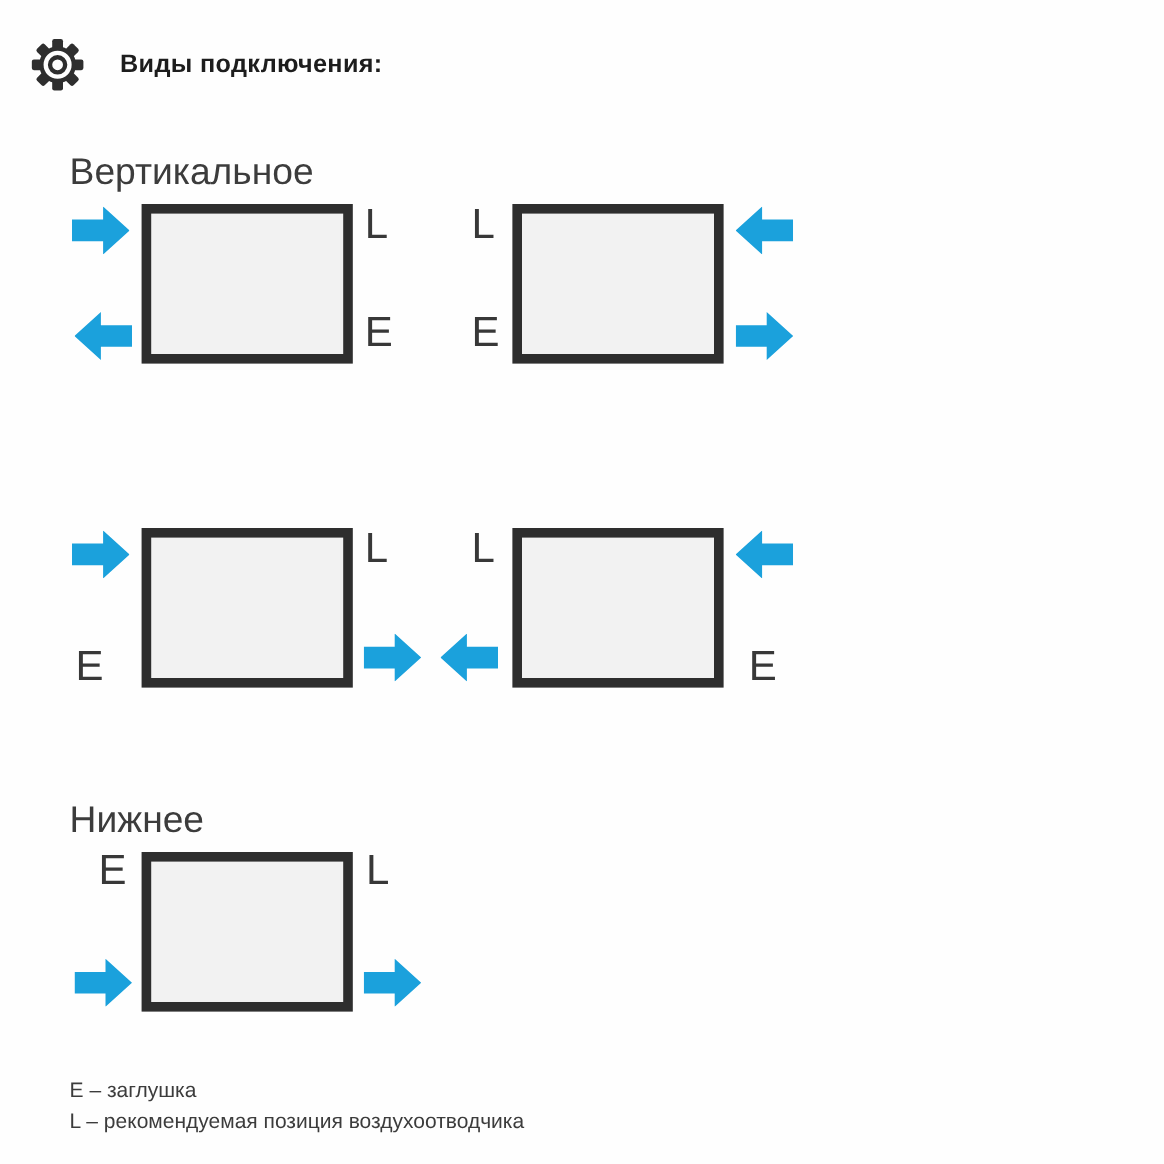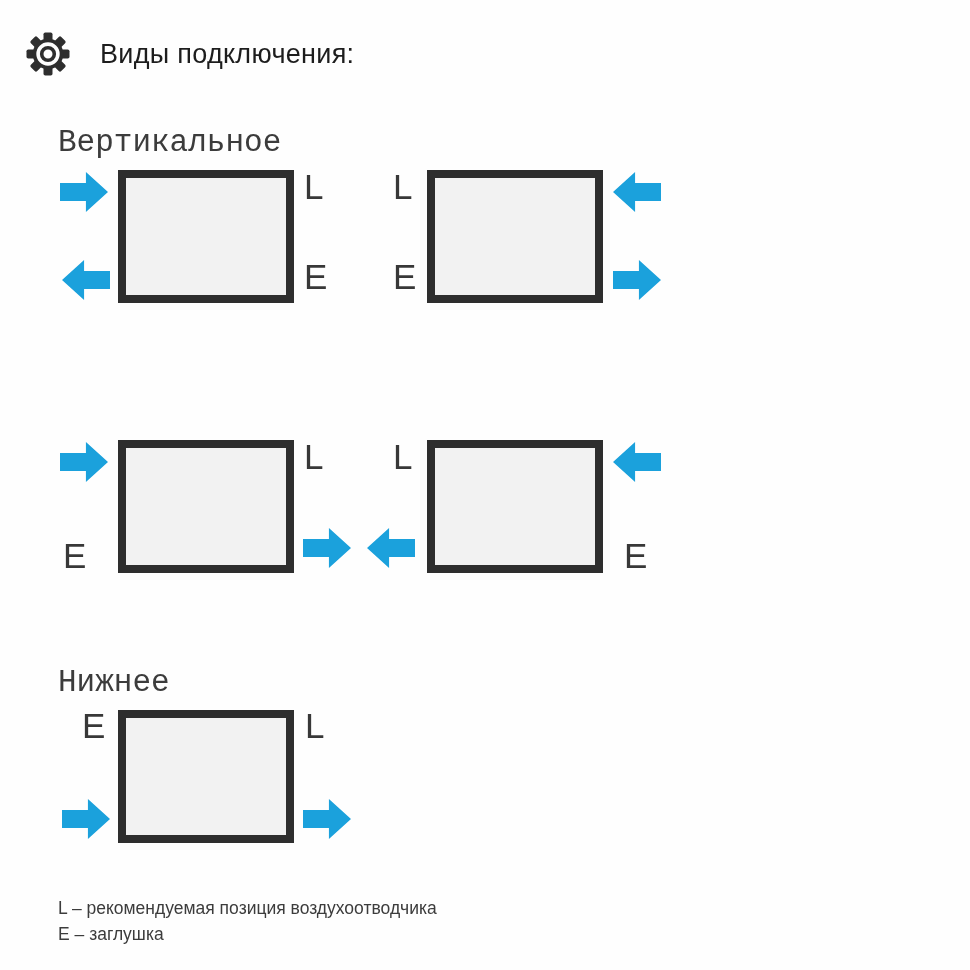--- a/index.html
+++ b/index.html
@@ -20,37 +20,36 @@
     position: absolute;
     left: 26px;
     top: 30px;
     width: 44px;
     height: 48px;
   }
   .htitle {
     position: absolute;
     left: 100px;
     top: 37px;
-    font-size: 27px;
+    font-size: 21px;
     line-height: 34px;
-    font-weight: 400;
+    font-weight: 700;
     color: #1d1d1d;
     letter-spacing: 0.3px;
     white-space: nowrap;
   }
   
   .sect {
     position: absolute;
     left: 58px;
     font-size: 31px;
     line-height: 34px;
     font-weight: 400;
     color: #3c3c3c;
     white-space: nowrap;
-    font-family: Liberation Mono, monospace;
   }
   
   .rad {
     position: absolute;
     width: 176px;
     height: 133px;
     box-sizing: border-box;
     border: 8px solid #2e2e2e;
     background: #f2f2f2;
   }
@@ -137,17 +136,17 @@
 
   <div class="sect" style="top:666px">Нижнее</div>
 
   <span class="port" style="left:82px; top:708px">E</span>
   <div class="rad" style="left:118px; top:710px"></div>
   <span class="port" style="left:305px; top:708px">L</span>
   <div class="arr" style="left:62px; top:799px"></div>
   <div class="arr" style="left:303px; top:799px"></div>
 
   <div class="legend">
+    <div>E – заглушка</div>
     <div>L – рекомендуемая позиция воздухоотводчика</div>
-    <div>E – заглушка</div>
   </div>
 
 </div>
 
 </body></html>

